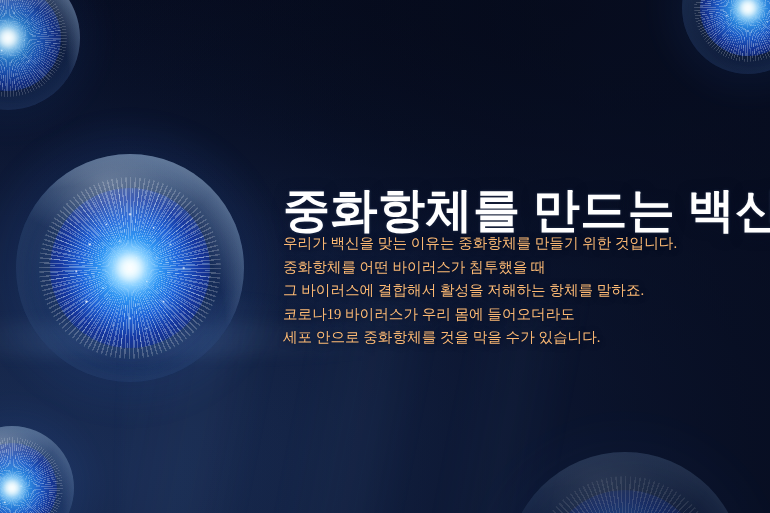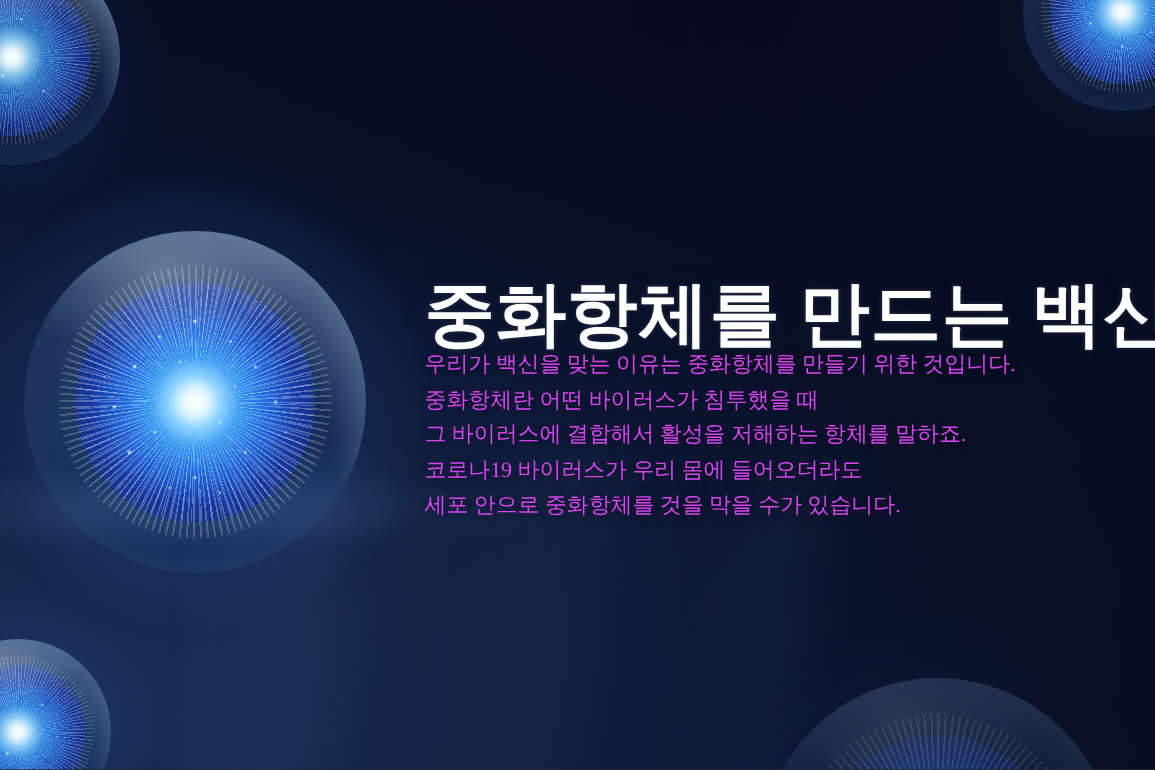--- a/index.html
+++ b/index.html
@@ -185,21 +185,21 @@
   }
   .body-copy {
     position: absolute;
     left: 283px;
     top: 232px;
     width: 430px;
   }
   .body-copy .line {
     font-size: 14.6px;
     font-weight: 400;
-    color: #d946ef;
+    color: #fdba74;
     line-height: 23.6px;
     white-space: nowrap;
     text-shadow: 0 1px 6px rgba(6,12,32,0.75);
   }
 </style>
 </head>
 <body>
 
 <div id="stage">
 
@@ -318,19 +318,19 @@
     <div class="bloom" style="left:38%; top:38%; width:24%; height:24%;"></div>
 
     <div class="gloss"></div>
     <div class="rim"></div>
   </div>
 
   <h1 class="headline">중화항체를 만드는 백신</h1>
 
   <div class="body-copy">
     <div class="line">우리가 백신을 맞는 이유는 중화항체를 만들기 위한 것입니다.</div>
-    <div class="line">중화항체란 어떤 바이러스가 침투했을 때</div>
+    <div class="line">중화항체를 어떤 바이러스가 침투했을 때</div>
     <div class="line">그 바이러스에 결합해서 활성을 저해하는 항체를 말하죠.</div>
     <div class="line">코로나19 바이러스가 우리 몸에 들어오더라도</div>
     <div class="line">세포 안으로 중화항체를 것을 막을 수가 있습니다.</div>
   </div>
 
 </div>
 
 </body></html>

